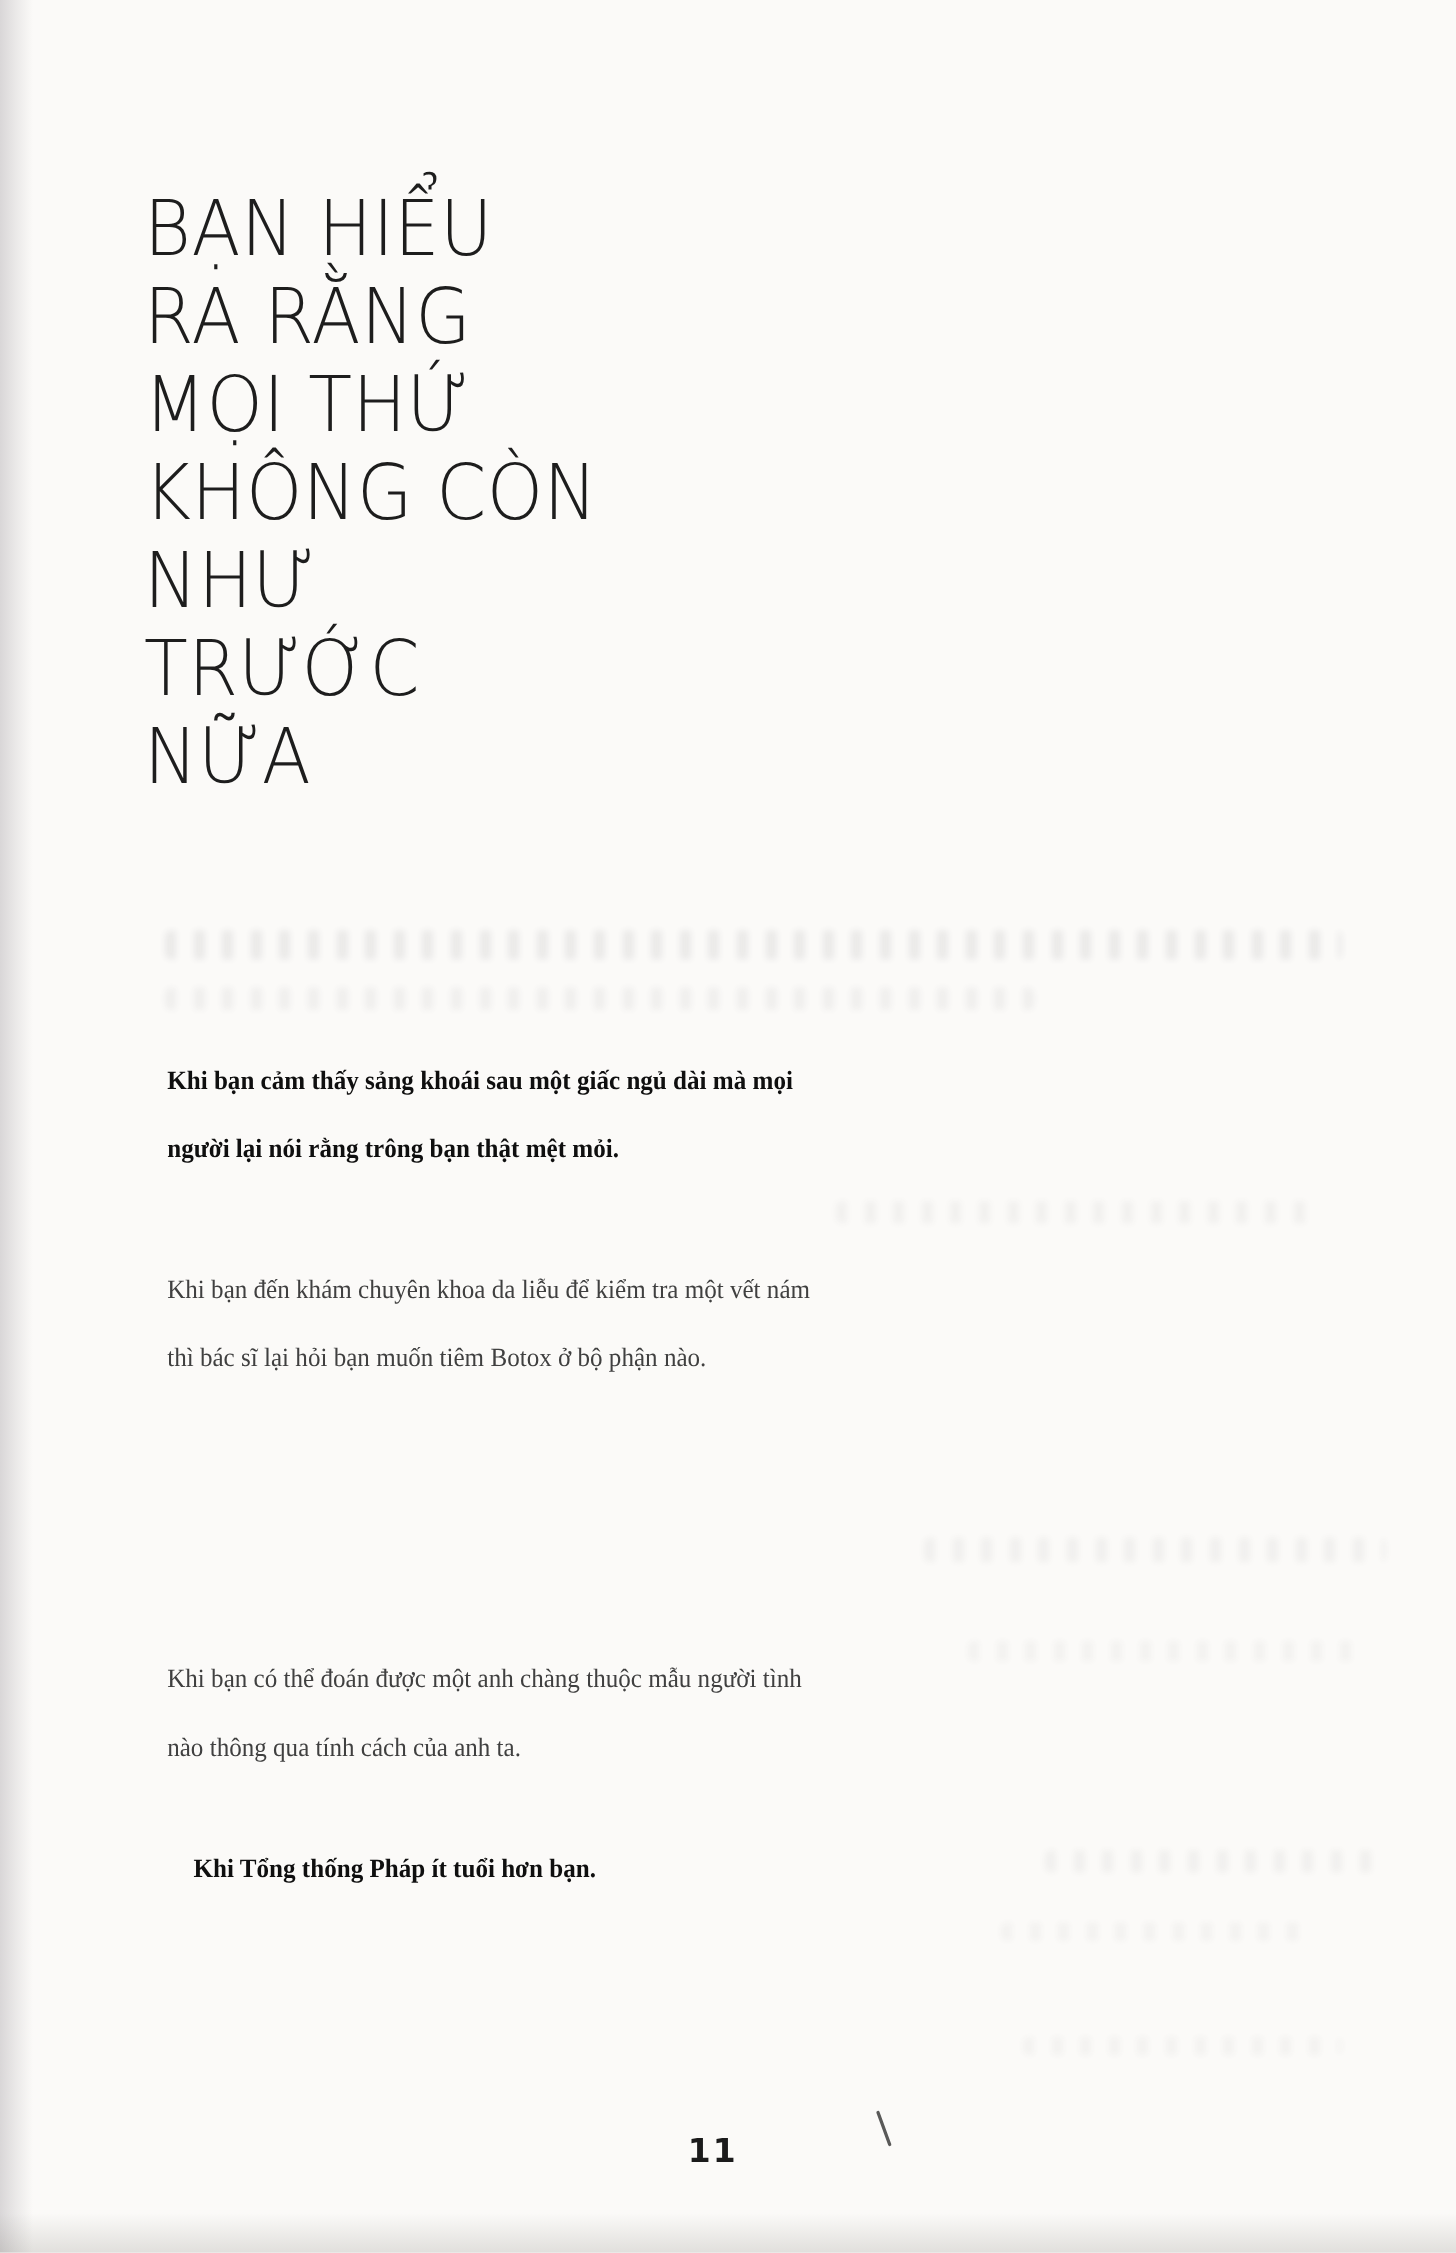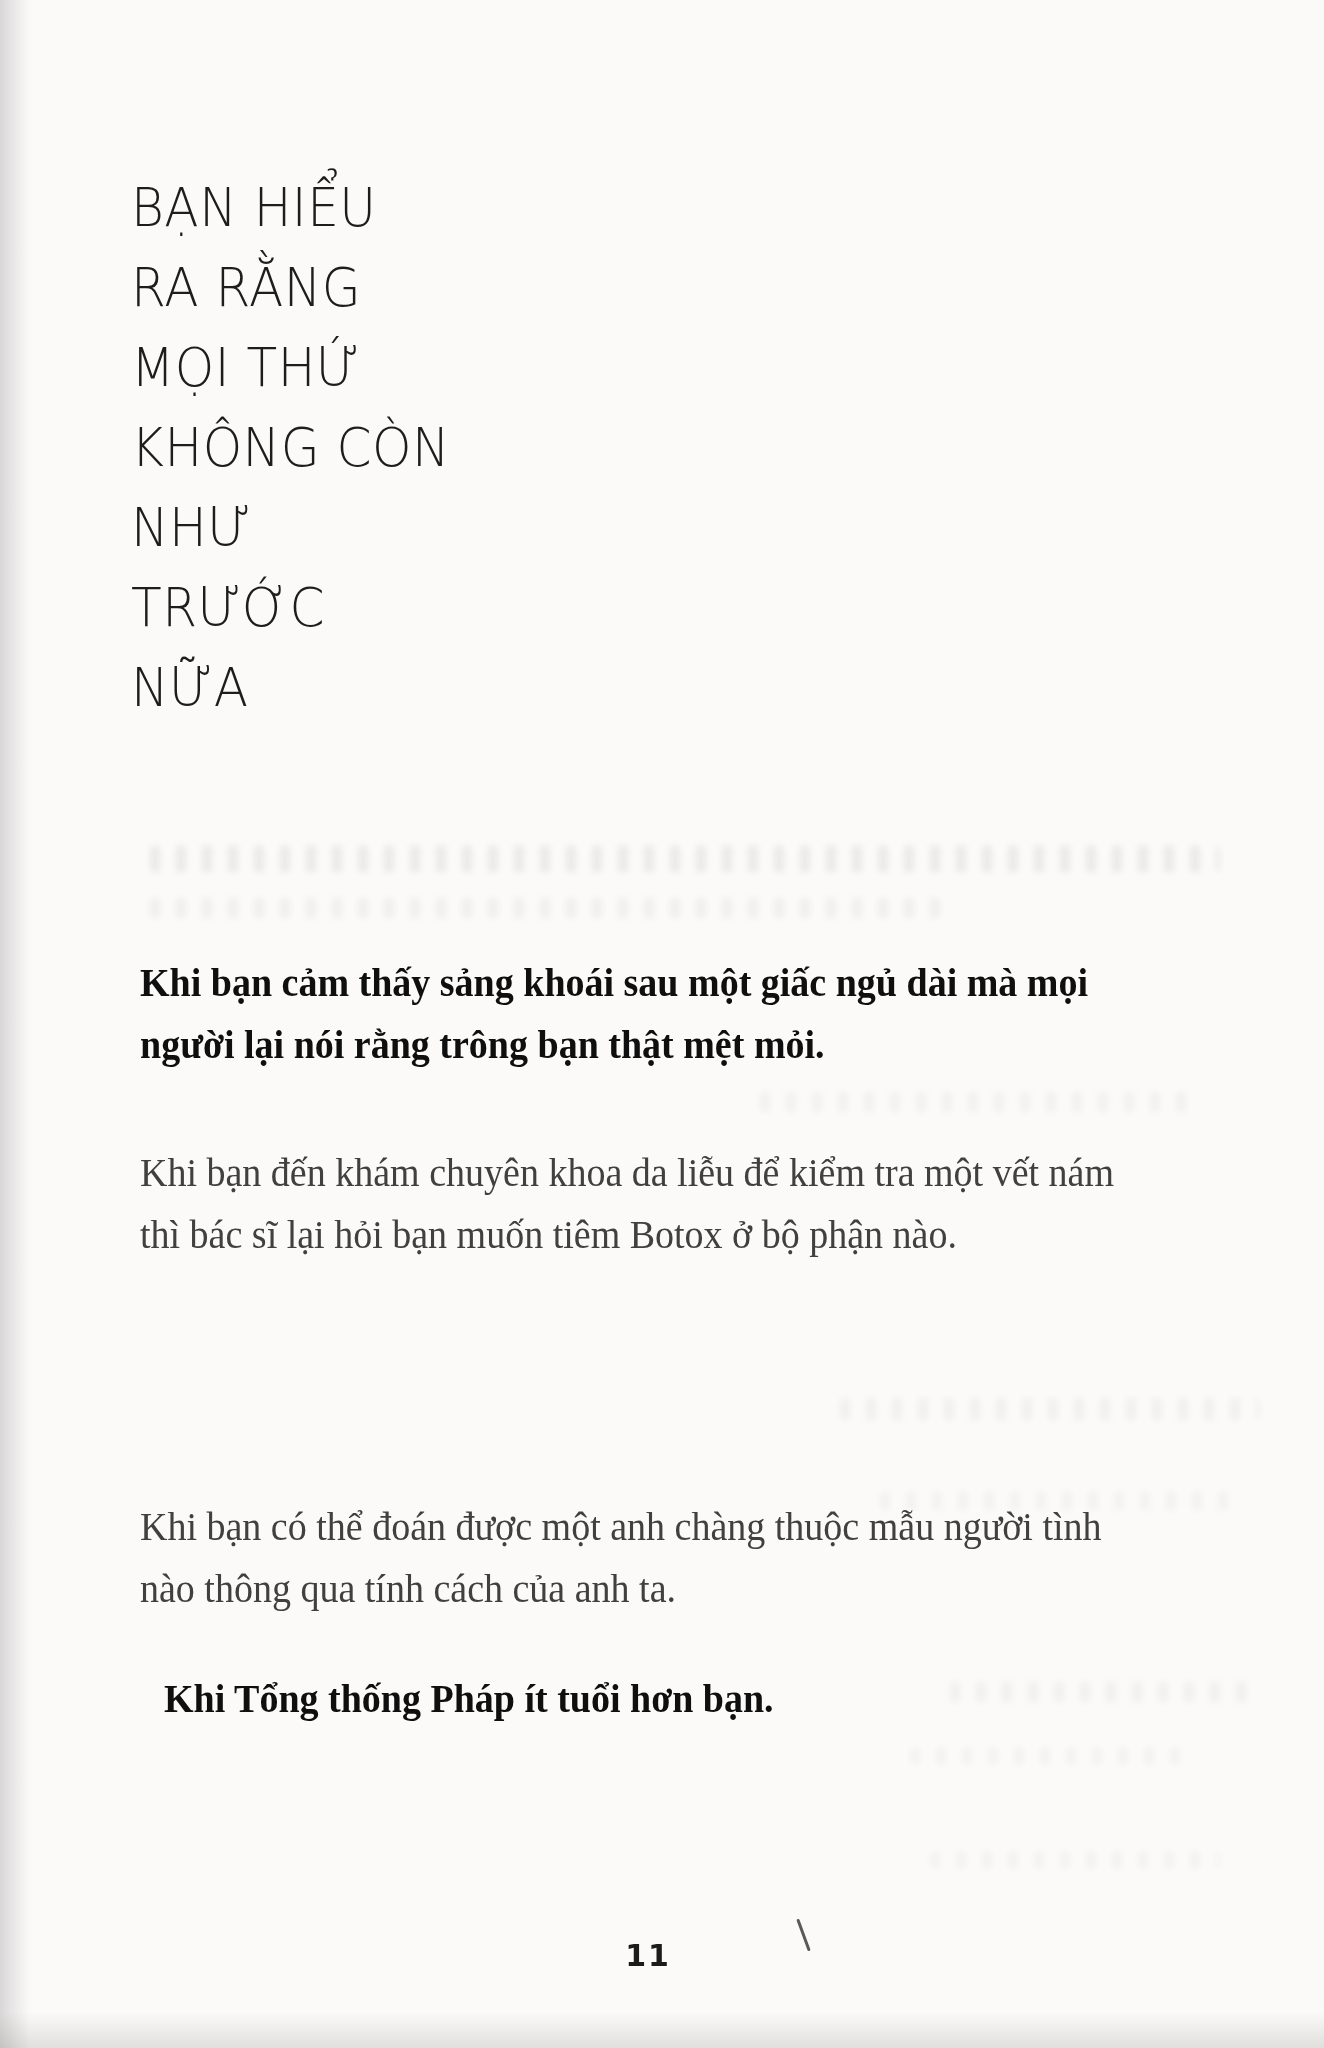--- a/index.html
+++ b/index.html
@@ -41,34 +41,34 @@
     position:absolute;left:802px;top:1918px;width:3px;height:34px;
     background:#3c3c3c;border-radius:2px;
     transform:rotate(-20deg);
     opacity:.85;
   }
   
   .chapter-title{
     position:absolute;left:131px;top:168px;
     font-family:"DejaVu Sans","Liberation Sans",sans-serif;
     font-weight:200;
-    font-size:54px;
+    font-size:70px;
     line-height:80px;
     color:#1d1d1d;
     letter-spacing:.5px;
   }
   .chapter-title .tline{
     transform:scaleX(.93);
     transform-origin:0 0;
     white-space:nowrap;
   }
   
   .para{
-    position:absolute;left:140px;
-    font-size:40px;
+    position:absolute;left:152px;
+    font-size:24px;
     line-height:62px;
     color:#151515;
   }
   .para .line{
     white-space:nowrap;
     transform:scaleX(.95);
     transform-origin:0 0;
   }
   .para.bold{font-weight:700;color:#0f0f0f;}
   .para.regular{font-weight:400;color:#404040;}

